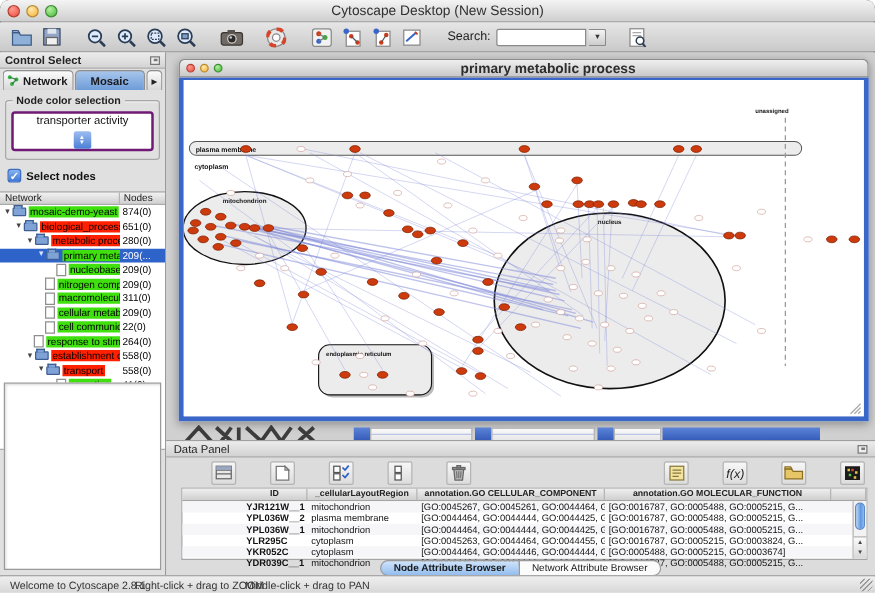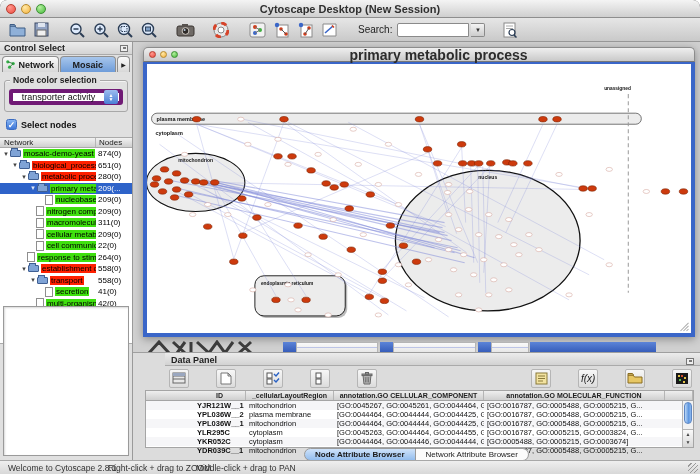--- a/index.html
+++ b/index.html
@@ -9,21 +9,21 @@
 
   
   .titlebar{position:absolute;left:0;top:0;width:700px;height:18px;
     background:linear-gradient(#f4f4f4,#cfcfcf);border-bottom:1px solid #8e8e8e;
     border-radius:7px 7px 0 0;display:flex;align-items:center;}
   .lights{display:flex;gap:5px;margin-left:6px;}
   .light{width:10px;height:10px;border-radius:50%;}
   .light.r{background:radial-gradient(circle at 35% 30%,#ff9a90,#ee4b40);border:1px solid #b73d30;}
   .light.y{background:radial-gradient(circle at 35% 30%,#ffe9a8,#f5b13c);border:1px solid #b78a2e;}
   .light.g{background:radial-gradient(circle at 35% 30%,#b5f0a0,#46ba3a);border:1px solid #3c8f33;}
-  .wtitle{position:absolute;left:0;right:0;text-align:center;font-size:11px;font-weight:bold;color:#303030;}
+  .wtitle{position:absolute;left:0;right:0;text-align:center;font-size:11px;font-weight:normal;color:#303030;}
 
   
   .toolbar{position:absolute;left:0;top:18px;width:700px;height:24px;
     background:linear-gradient(#e6e6e6,#c9c9c9);border-bottom:1px solid #979797;
     display:flex;align-items:center;padding-left:6px;gap:2px;}
   .tb{width:22px;height:20px;border:0;background:transparent;padding:1px;display:flex;
       align-items:center;justify-content:center;}
   .tbgap{width:10px;}
   .searchlbl{font-size:10px;color:#222;margin:0 3px 0 4px;}
   .searchbox{width:72px;height:14px;border:1px solid #8a8a8a;background:#fff;font-size:9px;
@@ -51,21 +51,21 @@
       color:#1a1a1a;border:1px solid #8f8f8f;border-bottom:0;border-radius:4px 4px 0 0;
       background:linear-gradient(#fbfbfb,#d8d8d8);}
   .cp-tab.sel{background:linear-gradient(#a7c6ec,#6e9cd9);}
   .cp-tab-more{width:13px;border:1px solid #8f8f8f;border-bottom:0;border-radius:4px 4px 0 0;
       background:linear-gradient(#fbfbfb,#d8d8d8);font-size:6px;display:flex;align-items:center;justify-content:center;color:#222;}
   .netdot{width:9px;height:9px;}
   .groupbox{position:relative;margin:8px 4px 0 4px;border:1px solid #a8a8a8;border-radius:3px;
       padding:8px 4px 6px 4px;box-shadow:0 1px 0 #f4f4f4 inset;}
   .groupbox .legend{position:absolute;top:-6px;left:5px;font-size:8.5px;font-weight:bold;color:#222;
       background:#e0e0e0;padding:0 3px;}
-  .combo{height:16px;border:4px solid #701a75;border-radius:3px;background:#fff;display:flex;align-items:center;}
+  .combo{height:32px;border:2px solid #701a75;border-radius:3px;background:#fff;display:flex;align-items:center;flex-direction:column;}
   .combo .val{flex:1;font-size:9px;color:#111;text-align:center;white-space:nowrap;overflow:hidden;}
   .combo .step{width:14px;height:14px;margin-right:1px;border-radius:2px;
       background:linear-gradient(#9dbdf0,#4a7fd6);display:flex;flex-direction:column;align-items:center;
       justify-content:center;color:#fff;font-size:5px;line-height:4px;}
   .chkrow{display:flex;align-items:center;gap:4px;margin:7px 0 0 6px;}
   .chk{width:11px;height:11px;border-radius:2.5px;border:1px solid #3a6cc2;
       background:linear-gradient(#86b4f2,#3d76d8);color:#fff;font-size:9px;line-height:10px;text-align:center;font-weight:bold;}
   .chklbl{font-size:9px;font-weight:bold;color:#111;}
 
   .tree-head{display:flex;height:11px;margin-top:7px;border-top:1px solid #aaa;border-bottom:1px solid #aaa;
@@ -89,33 +89,33 @@
   .birdseye{position:absolute;left:3px;top:264px;right:3px;bottom:4px;background:#fff;
       border:1px solid #9a9a9a;box-shadow:1px 1px 2px rgba(0,0,0,.15) inset;}
 
   
   .netwin{position:absolute;left:10px;top:5px;width:552px;height:290px;border-radius:5px 5px 0 0;
       box-shadow:0 2px 8px rgba(0,0,0,.35);}
   .nw-title{height:15px;background:linear-gradient(#efefef,#c9c9c9);border:1px solid #8c8c8c;border-bottom:1px solid #777;
       border-radius:5px 5px 0 0;display:flex;align-items:center;position:relative;}
   .nw-title .lights{margin-left:5px;gap:4px;}
   .nw-title .light{width:7px;height:7px;}
-  .nw-name{position:absolute;left:0;right:0;text-align:center;font-size:14px;font-weight:bold;color:#2c2c2c;margin-left:39px;}
+  .nw-name{position:absolute;left:0;right:0;text-align:center;font-size:11px;font-weight:bold;color:#2c2c2c;margin-left:39px;}
   .nw-body{height:275px;background:#fff;border:4px solid #3a66c8;border-top:2px solid #3a66c8;}
   .nw-canvas{width:100%;height:100%;display:block;background:#fff;}
 
   
   .strip-item{position:absolute;top:300px;height:12px;}
   .bluechunk{background:linear-gradient(#5c84d8,#2f55b4);}
   .ghostwin{background:linear-gradient(#fafafa,#e3e3e3);border:1px solid #b5b5b5;border-bottom:0;}
   .ghostwin i{display:block;height:1px;background:#9aa6e0;margin-top:4px;opacity:.6;}
 
   
-  .dp-head{height:13px;display:flex;align-items:flex-end;font-size:9px;font-weight:bold;color:#222;padding:0 6px;
-      background:linear-gradient(#ececec,#d2d2d2);border-bottom:1px solid #aaa;margin-left:32px;}
+  .dp-head{height:13px;display:flex;align-items:center;font-size:9px;font-weight:normal;color:#222;padding:0 6px;
+      background:linear-gradient(#ececec,#d2d2d2);border-bottom:1px solid #aaa;}
   .dp-tools{height:24px;display:flex;align-items:center;padding:0 8px 0 12px;gap:3px;}
   .dp-tools .tb{width:20px;height:19px;border:1px solid #b5b5b5;border-radius:2px;background:linear-gradient(#f7f7f7,#dcdcdc);margin-left:24px;}
   .dp-spacer{flex:1;}
   .dtable{position:absolute;left:12px;right:6px;top:37px;height:58px;background:#fff;border:1px solid #a5a5a5;}
   .drow{display:flex;height:9px;align-items:flex-start;padding-left:48px;}
   .drow.hdr{height:10px;background:linear-gradient(#efefef,#cfcfcf);border-bottom:1px solid #a5a5a5;}
   .dcell{font-size:7.5px;color:#111;padding:0 3px;white-space:nowrap;overflow:hidden;height:100%;display:flex;align-items:center;}
   .drow.hdr .dcell{justify-content:center;border-right:1px solid #b5b5b5;font-size:7px;color:#222;}
   .drow:not(.hdr):nth-child(odd){background:#f6f6f8;}
   .c-id{flex:0 0 52px;font-weight:bold;}

